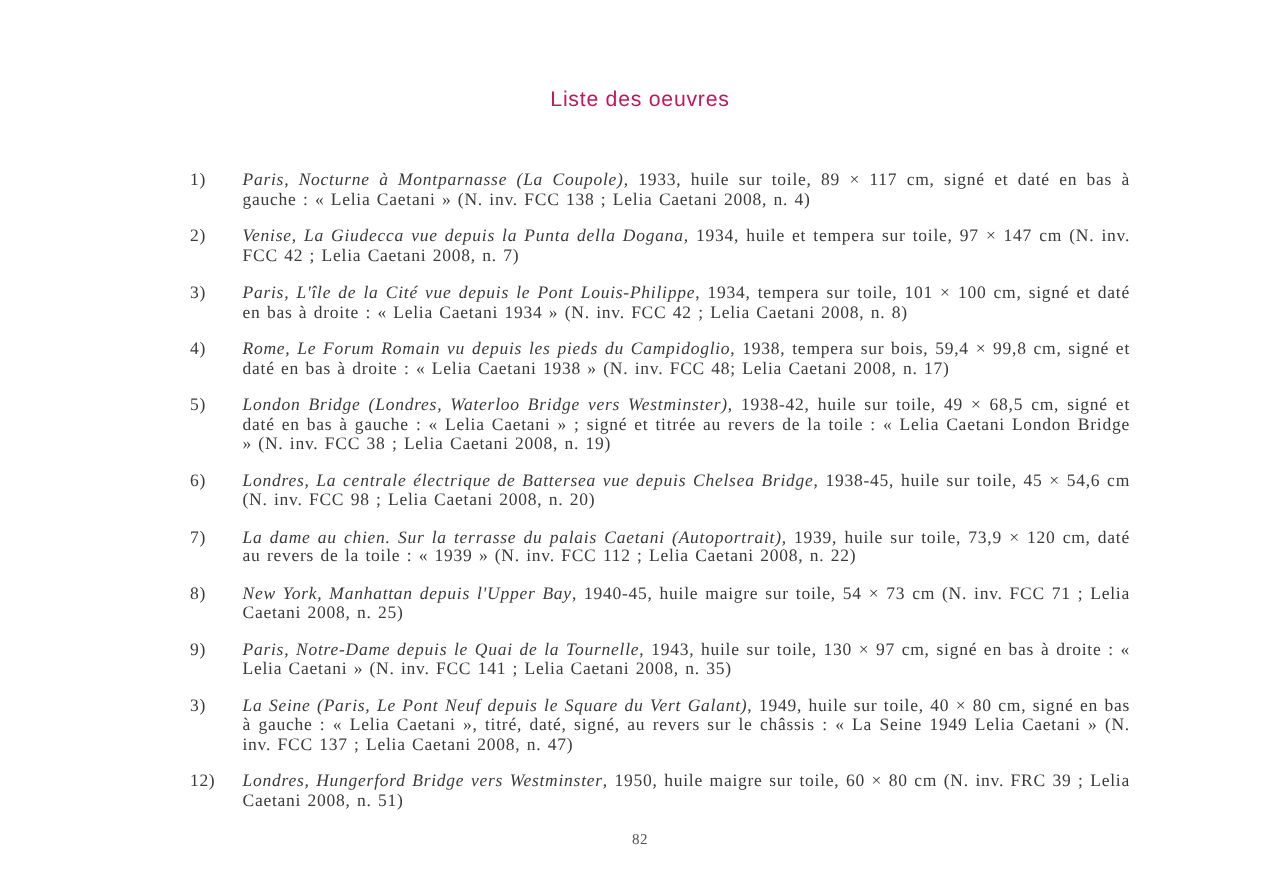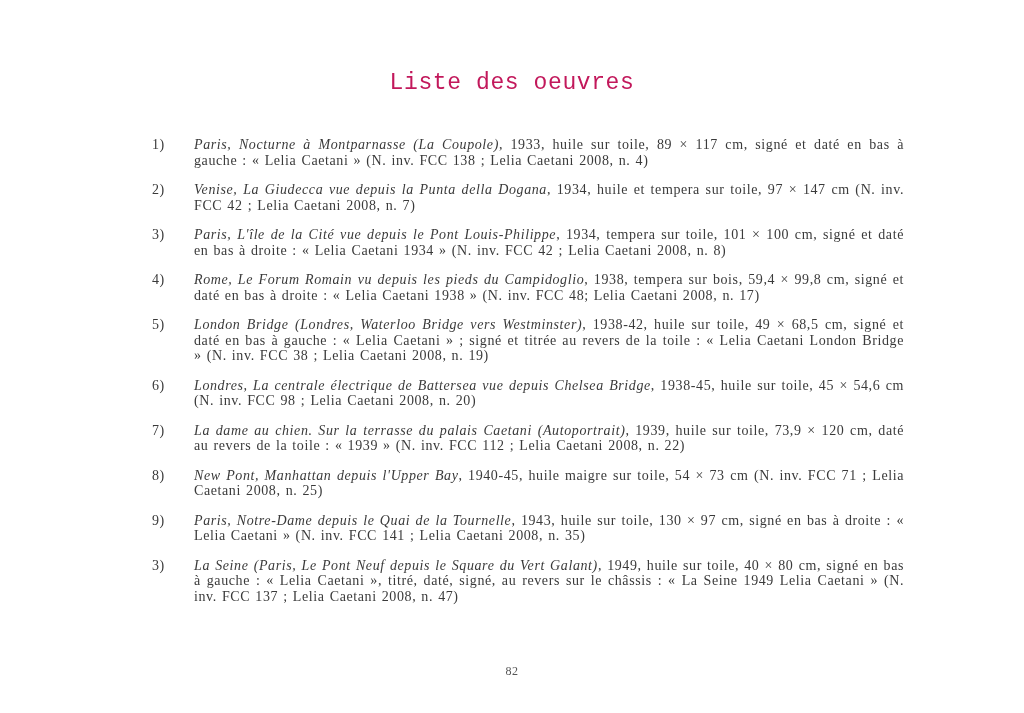--- a/index.html
+++ b/index.html
@@ -1,19 +1,19 @@
 <!DOCTYPE html>
 <html><head>
 <meta charset="utf-8">
 <style>
   html, body { margin:0; padding:0; background:#ffffff; }
   body { width:1024px; height:713px; position:relative; overflow:hidden;
          font-family:"DejaVu Serif","Liberation Serif",serif; color:#3a3a3a; }
   .page-title { position:absolute; top:70px; left:0; width:1024px; text-align:center;
-         font-family:Liberation Mono, monospace; font-size:23px; color:#c2185b; letter-spacing:0.6px; }
+         font-family:Liberation Sans, sans-serif; font-size:17px; color:#c2185b; letter-spacing:0.6px; }
   .entries { position:absolute; top:137px; left:152px; width:752px; }
   .entry { display:flex; margin-bottom:14px; }
   .num { width:42px; flex:none; font-family:"Liberation Serif",serif; font-size:14px;
          line-height:15.5px; letter-spacing:0.5px; }
   .body { flex:1; font-family:"Liberation Serif",serif; font-size:14px; line-height:15.5px;
           text-align:justify; letter-spacing:0.6px; word-spacing:1px; }
   .body .title { font-style:italic;margin-top:32px; }
   .page-number { position:absolute; top:664px; left:0; width:1024px; text-align:center;
          font-family:"Liberation Serif",serif; font-size:12px; color:#555; letter-spacing:0.5px; }
 </style>
@@ -46,25 +46,29 @@
   <div class="entry">
       <span class="num">6)</span>
       <span class="body"><span class="title">Londres, La centrale électrique de Battersea vue depuis Chelsea Bridge</span><span>, 1938-45, huile sur toile, 45 × 54,6 cm (N. inv. FCC 98 ; Lelia Caetani 2008, n. 20)</span></span>
     </div>
   <div class="entry">
       <span class="num">7)</span>
       <span class="body"><span class="title">La dame au chien. Sur la terrasse du palais Caetani (Autoportrait)</span><span>, 1939, huile sur toile, 73,9 × 120 cm, daté au revers de la toile : « 1939 » (N. inv. FCC 112 ; Lelia Caetani 2008, n. 22)</span></span>
     </div>
   <div class="entry">
       <span class="num">8)</span>
-      <span class="body"><span class="title">New Pont, Manhattan depuis l'Upper Bay</span><span>, 1940-45, huile maigre sur toile, 54 × 73 cm (N. inv. FCC 71 ; Lelia Caetani 2008, n. 25)</span></span>
+      <span class="body"><span class="title">New York, Manhattan depuis l'Upper Bay</span><span>, 1940-45, huile maigre sur toile, 54 × 73 cm (N. inv. FCC 71 ; Lelia Caetani 2008, n. 25)</span></span>
     </div>
   <div class="entry">
       <span class="num">9)</span>
       <span class="body"><span class="title">Paris, Notre-Dame depuis le Quai de la Tournelle</span><span>, 1943, huile sur toile, 130 × 97 cm, signé en bas à droite : « Lelia Caetani » (N. inv. FCC 141 ; Lelia Caetani 2008, n. 35)</span></span>
     </div>
   <div class="entry">
       <span class="num">3)</span>
       <span class="body"><span class="title">La Seine (Paris, Le Pont Neuf depuis le Square du Vert Galant)</span><span>, 1949, huile sur toile, 40 × 80 cm, signé en bas à gauche : « Lelia Caetani », titré, daté, signé, au revers sur le châssis : « La Seine 1949 Lelia Caetani » (N. inv. FCC 137 ; Lelia Caetani 2008, n. 47)</span></span>
     </div>
+  <div class="entry">
+      <span class="num">12)</span>
+      <span class="body"><span class="title">Londres, Hungerford Bridge vers Westminster</span><span>, 1950, huile maigre sur toile, 60 × 80 cm (N. inv. FRC 39 ; Lelia Caetani 2008, n. 51)</span></span>
+    </div>
 </div>
 
 <div class="page-number">82</div>
 
 </body></html>

